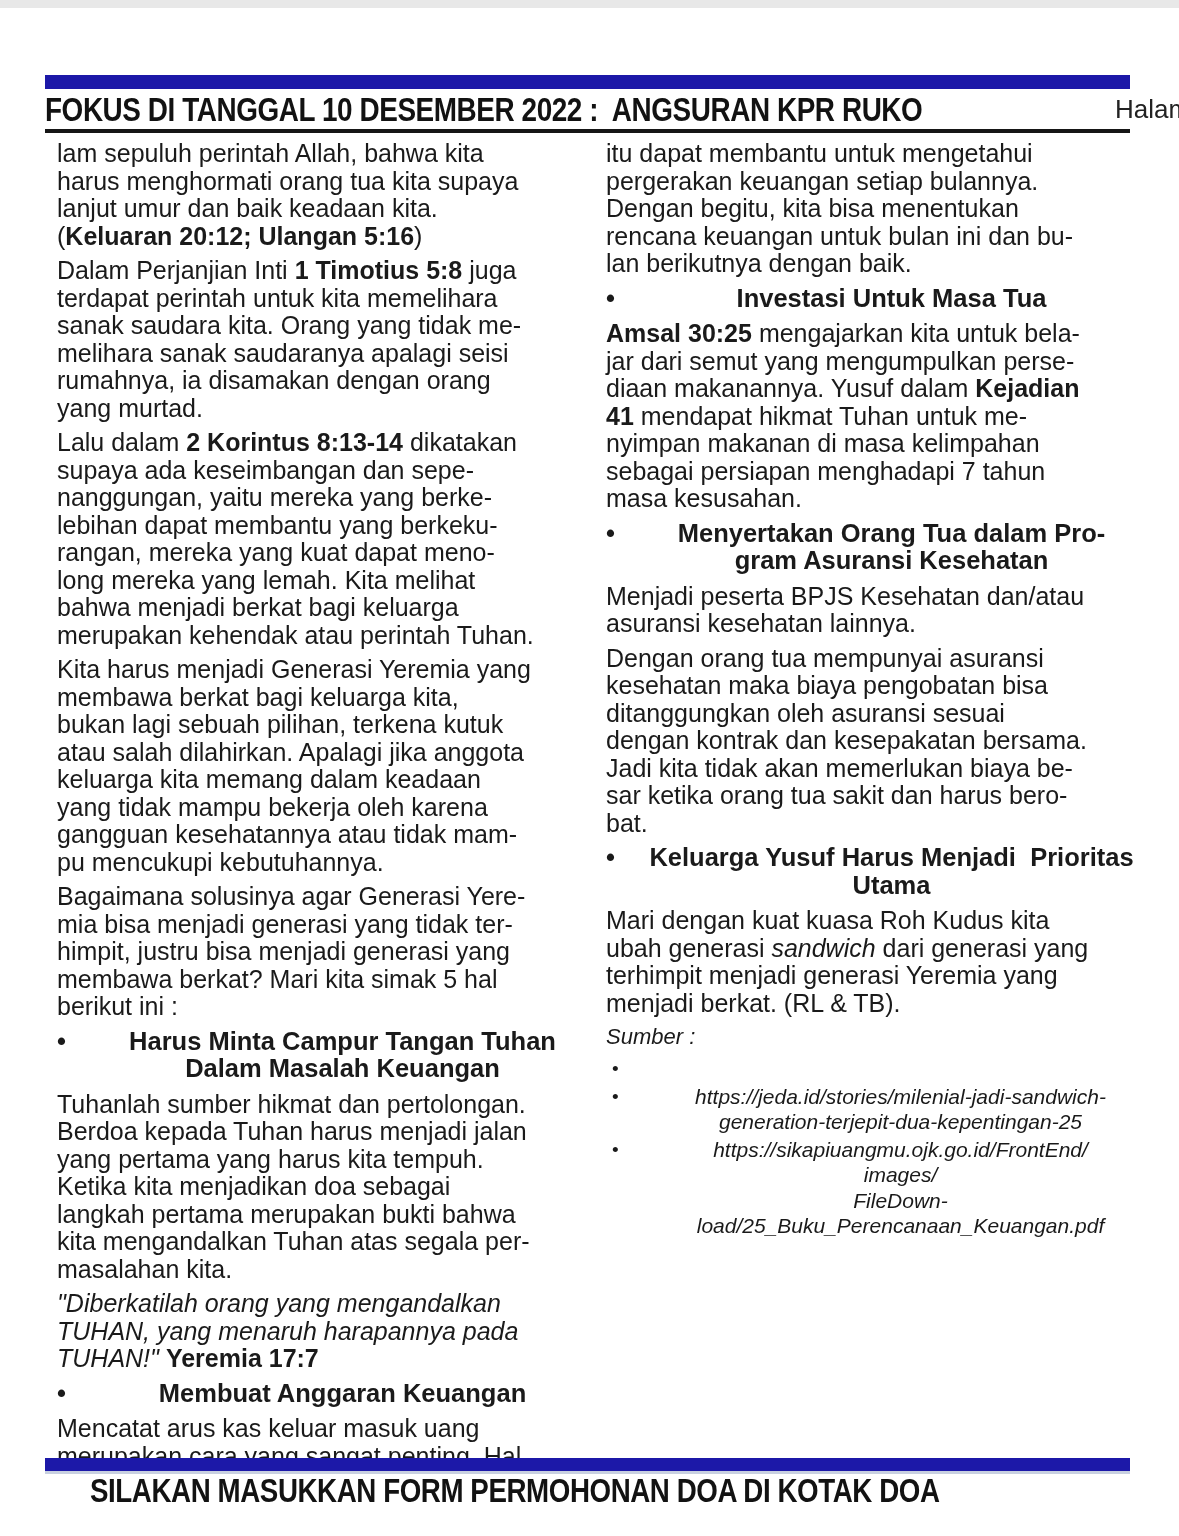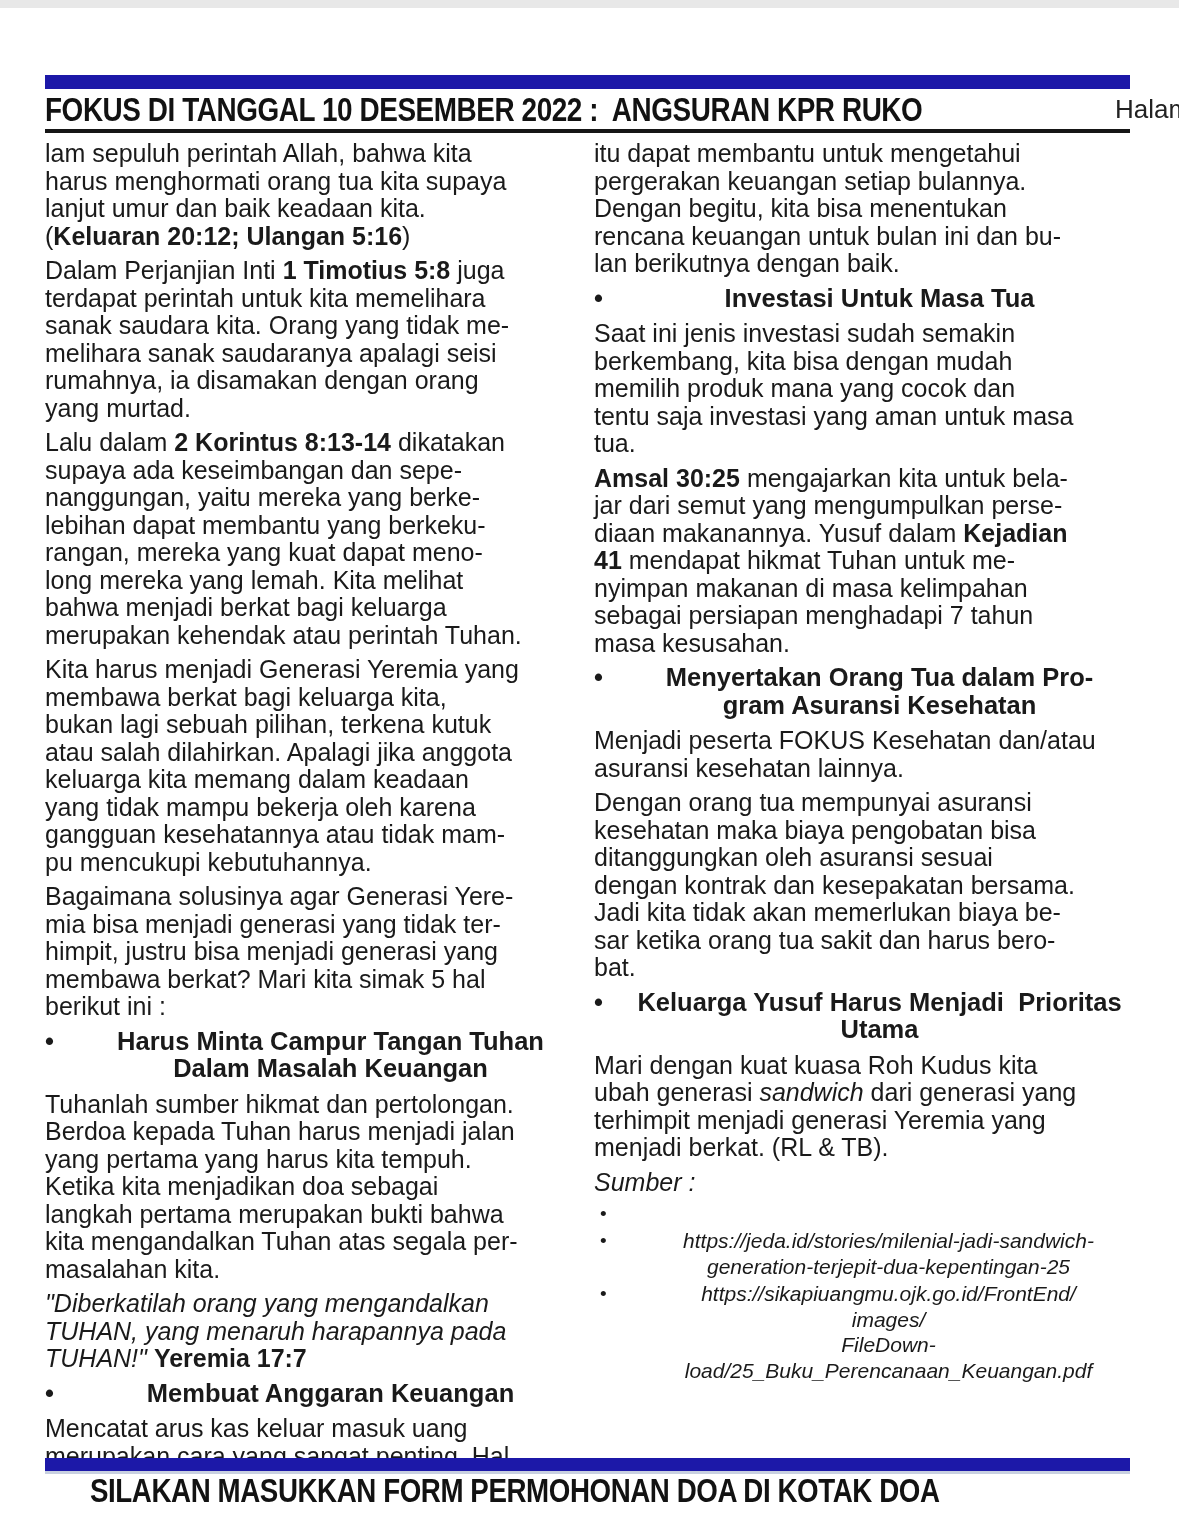--- a/index.html
+++ b/index.html
@@ -21,32 +21,32 @@
   }
   .doc-title {
     font-weight:bold; font-size:34px; white-space:pre;
     transform:scaleX(0.82); transform-origin:left center;
     letter-spacing:-0.5px; color:#121212;
   }
   .page-label { font-size:26px; color:#222; white-space:nowrap; }
   .header-rule { position:absolute; top:121px; left:45px; width:1085px; height:4px; background:#161616; }
 
   .columns {
-    position:absolute; top:132px; left:45px; width:1082px;
+    position:absolute; top:132px; left:57px; width:1082px;
     display:flex; gap:16px;
   }
   .col { width:533px; font-size:25px; line-height:27.5px; }
 
   .para { white-space:pre-wrap; margin:0 0 7px 0; }
   .quote { }
   .bullet-block { display:flex; margin:3px 0 8px 0; }
   .bullet-block .runs { white-space:pre-wrap; flex:1;text-align:center; }
   .bullet-heading { font-weight:bold; font-size:25.5px; }
   .bullet-heading .bullet-glyph { width:38px; flex:none; }
-  .source-label { font-size:25px; line-height:26px; margin:4px 0 6px 0; }
+  .source-label { font-size:22px; line-height:26px; margin:4px 0 6px 0; }
   .source-item { font-size:21px; line-height:25.5px; font-style:italic; margin:0 0 2px 0; }
   .source-item .bullet-glyph { width:50px; flex:none; padding-left:6px; font-size:19px; font-style:normal; }
 
   .footer-banner {
     position:absolute; top:1464px; left:90px; width:1040px;
     font-weight:bold; font-size:33px; white-space:pre;
     transform:scaleX(0.84); transform-origin:left center;
     letter-spacing:-0.5px; color:#121212;
   }
 </style>
@@ -122,38 +122,33 @@
     <div class="col" id="right-col">
         <div class="para paragraph"><span>itu dapat membantu untuk mengetahui
 pergerakan keuangan setiap bulannya.
 Dengan begitu, kita bisa menentukan
 rencana keuangan untuk bulan ini dan bu-
 lan berikutnya dengan baik.</span></div>
         <div class="bullet-block bullet-heading">
           <span class="bullet-glyph">•</span>
           <div class="runs"><span style="font-weight: bold;">Investasi Untuk Masa Tua</span></div>
         </div>
-        <div class="para paragraph"><span>Saat ini jenis investasi sudah semakin
-berkembang, kita bisa dengan mudah
-memilih produk mana yang cocok dan
-tentu saja investasi yang aman untuk masa
-tua.</span></div>
         <div class="para paragraph"><span style="font-weight: bold;">Amsal 30:25</span><span> mengajarkan kita untuk bela-
 jar dari semut yang mengumpulkan perse-
 diaan makanannya. Yusuf dalam </span><span style="font-weight: bold;">Kejadian
 41</span><span> mendapat hikmat Tuhan untuk me-
 nyimpan makanan di masa kelimpahan
 sebagai persiapan menghadapi 7 tahun
 masa kesusahan.</span></div>
         <div class="bullet-block bullet-heading">
           <span class="bullet-glyph">•</span>
           <div class="runs"><span style="font-weight: bold;">Menyertakan Orang Tua dalam Pro-
 gram Asuransi Kesehatan</span></div>
         </div>
-        <div class="para paragraph"><span>Menjadi peserta FOKUS Kesehatan dan/atau
+        <div class="para paragraph"><span>Menjadi peserta BPJS Kesehatan dan/atau
 asuransi kesehatan lainnya.</span></div>
         <div class="para paragraph"><span>Dengan orang tua mempunyai asuransi
 kesehatan maka biaya pengobatan bisa
 ditanggungkan oleh asuransi sesuai
 dengan kontrak dan kesepakatan bersama.
 Jadi kita tidak akan memerlukan biaya be-
 sar ketika orang tua sakit dan harus bero-
 bat.</span></div>
         <div class="bullet-block bullet-heading">
           <span class="bullet-glyph">•</span>

